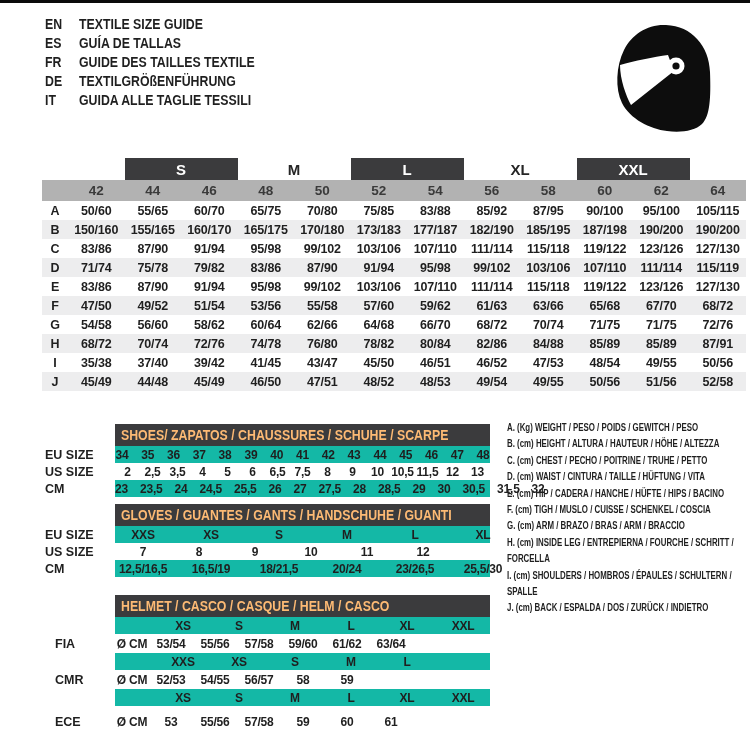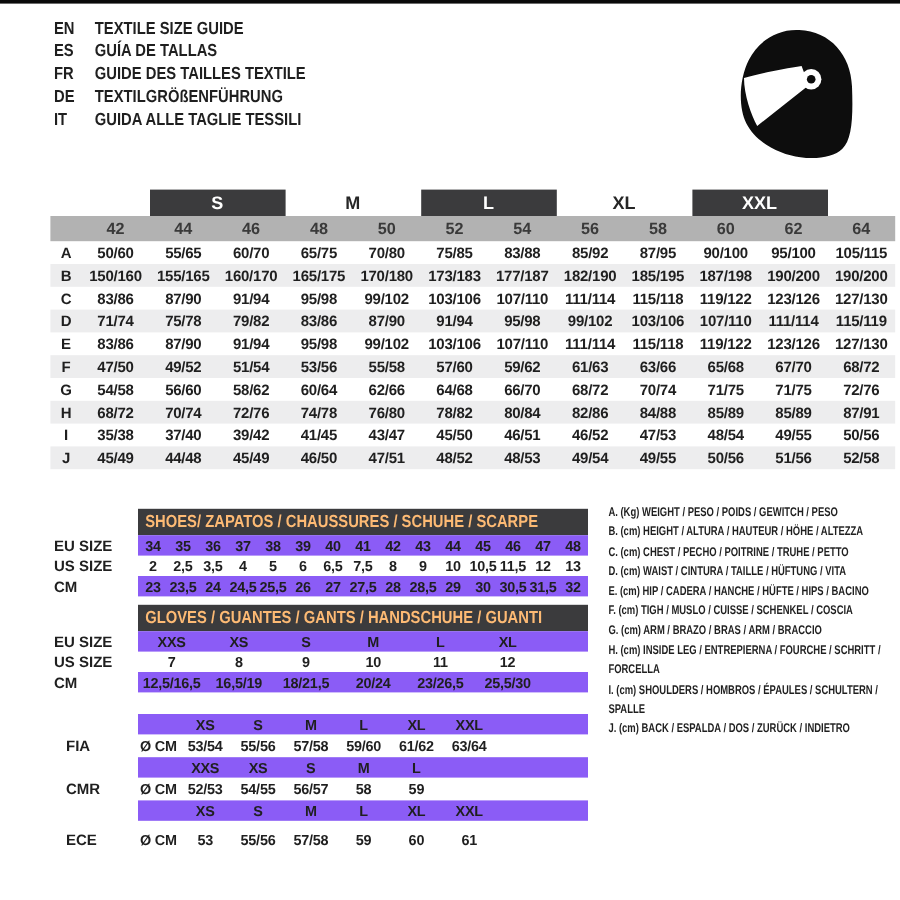--- a/index.html
+++ b/index.html
@@ -32,21 +32,21 @@
   
   .subtable { position:absolute; left:115px; width:375px; }
   #shoes  { top:424px; }
   #gloves { top:504px; }
   #helmet { top:595px; }
   .bar { height:22px; background:#3b3b3d; color:#fdba74; display:flex; align-items:center;
          padding-left:6px; box-sizing:border-box; }
   .bar span { font-weight:bold; font-size:14.5px; white-space:nowrap;
               transform:scaleX(0.85); transform-origin:0 50%; }
   .srow { position:relative; height:17px; display:grid; align-items:center; }
-  .srow.shaded { background:#8b5cf6; }
+  .srow.shaded { background:#14b8a6;gap:12px; }
   .srow.tall { height:19px; }
   .srow.gap { margin-top:6px; }
   .slabel { position:absolute; left:-70px; width:64px; font-weight:bold; font-size:12.5px; white-space:nowrap; }
   .slabel.hx { left:-60px; }
   .srow .cell { display:flex; align-items:center; justify-content:center; font-weight:bold;
                 font-size:12px; letter-spacing:-0.2px; white-space:nowrap; }
   .shoes-grid  { grid-template-columns:repeat(15,1fr); }
   .gloves-grid { grid-template-columns:repeat(6,56px); }
   .helmet-grid { grid-template-columns:34px repeat(6,44px); }
 
@@ -363,20 +363,23 @@
           <div class="cell">16,5/19</div>
           <div class="cell">18/21,5</div>
           <div class="cell">20/24</div>
           <div class="cell">23/26,5</div>
           <div class="cell">25,5/30</div>
         </div>
       </div>
   </section>
 
   <section id="helmet" class="subtable">
+    <div class="bar">
+      <span>HELMET / CASCO / CASQUE / HELM / CASCO</span>
+    </div>
     <div id="helmet-rows">
         <div class="srow helmet-grid shaded">
           <div class="cell"></div>
           <div class="cell">XS</div>
           <div class="cell">S</div>
           <div class="cell">M</div>
           <div class="cell">L</div>
           <div class="cell">XL</div>
           <div class="cell">XXL</div>
         </div>

